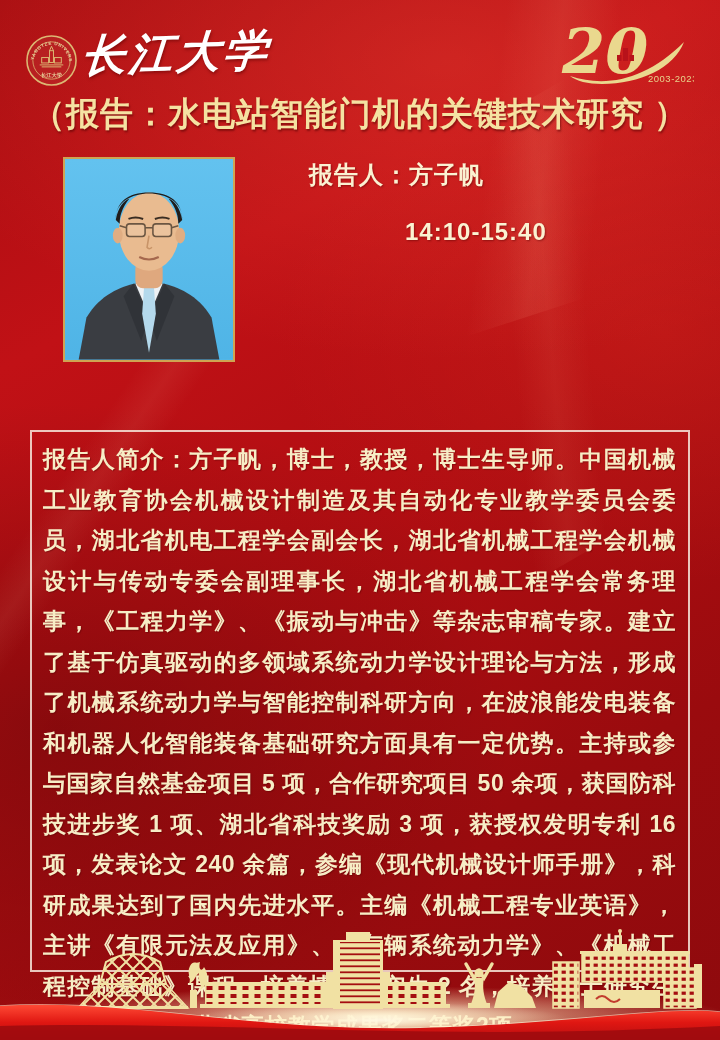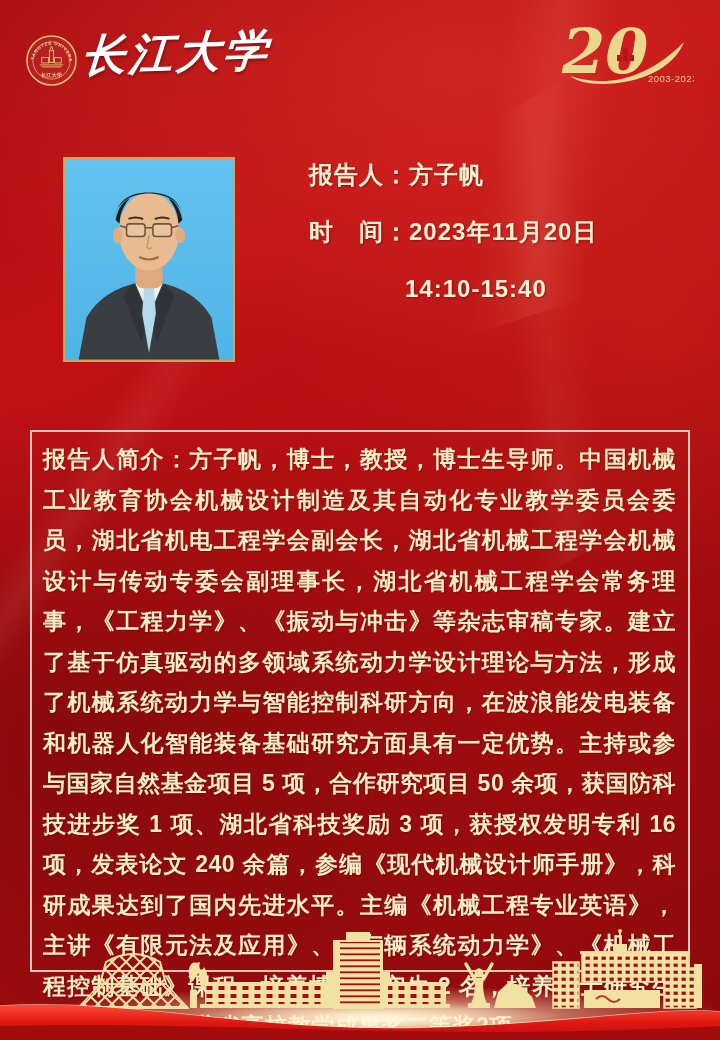--- a/index.html
+++ b/index.html
@@ -91,20 +91,21 @@
     <text x="2" y="57" font-size="62" font-weight="bold" font-style="italic" font-family="DejaVu Serif, Liberation Serif, serif" fill="#ead88e">20</text>
     <path d="M10,60 C46,72 86,64 124,26 C114,52 80,68 42,68 C28,68 16,65 10,60 Z" fill="#ead88e"></path>
     <g fill="#b8121a">
       <rect x="63" y="32" width="5" height="13"></rect>
       <rect x="57" y="39" width="4.5" height="6"></rect>
       <rect x="69.5" y="39" width="4.5" height="6"></rect>
     </g>
     <text x="88" y="66" font-size="9.5" fill="#e8d48c" letter-spacing="0.5">2003-2023</text>
   </svg>
 
+  <div class="main-title">（报告：水电站智能门机的关键技术研究 ）</div>
 
   <div class="photo">
     <svg viewBox="0 0 172 205">
       <defs>
         <linearGradient id="sky" x1="0" y1="0" x2="0" y2="1">
           <stop offset="0" stop-color="#63c2ef"></stop>
             <stop offset="1" stop-color="#4fb4e6"></stop>
         </linearGradient>
       </defs>
       <rect width="172" height="205" fill="url(#sky)"></rect>
@@ -135,21 +136,20 @@
 
       <path d="M65,61 Q72,58 80,61" stroke="#3a2d22" stroke-width="2" fill="none"></path>
       <path d="M92,61 Q100,58 107,61" stroke="#3a2d22" stroke-width="2" fill="none"></path>
       <path d="M86,78 L84,90 Q86,93 89,90" stroke="#c89468" stroke-width="1.6" fill="none"></path>
       <path d="M76,100 Q86,105 96,100" stroke="#a5684d" stroke-width="2.2" fill="none"></path>
     </svg>
   </div>
 
   <div class="info">
     <div class="info-line">报告人：方子帆</div>
-    <div class="info-line">时　间：2023年11月20日</div>
     <div class="info-line time-range">14:10-15:40</div>
   </div>
 
   <div class="bio-box">
     <div class="bio-text">报告人简介：方子帆，博士，教授，博士生导师。中国机械工业教育协会机械设计制造及其自动化专业教学委员会委员，湖北省机电工程学会副会长，湖北省机械工程学会机械设计与传动专委会副理事长，湖北省机械工程学会常务理事，《工程力学》、《振动与冲击》等杂志审稿专家。建立了基于仿真驱动的多领域系统动力学设计理论与方法，形成了机械系统动力学与智能控制科研方向，在波浪能发电装备和机器人化智能装备基础研究方面具有一定优势。主持或参与国家自然基金项目 5 项，合作研究项目 50 余项，获国防科技进步奖 1 项、湖北省科技奖励 3 项，获授权发明专利 16 项，发表论文 240 余篇，参编《现代机械设计师手册》，科研成果达到了国内先进水平。主编《机械工程专业英语》，主讲《有限元法及应用》、《车辆系统动力学》、《机械工程控制基础》课程，培养博士研究生 2 名，培养硕士研究生 60 多名，获湖北省高校教学成果奖二等奖2项。</div>
   </div>
 
   <svg class="skyline" viewBox="0 0 720 120">
     <defs>
       <pattern id="lat" width="14" height="14" patternUnits="userSpaceOnUse">

